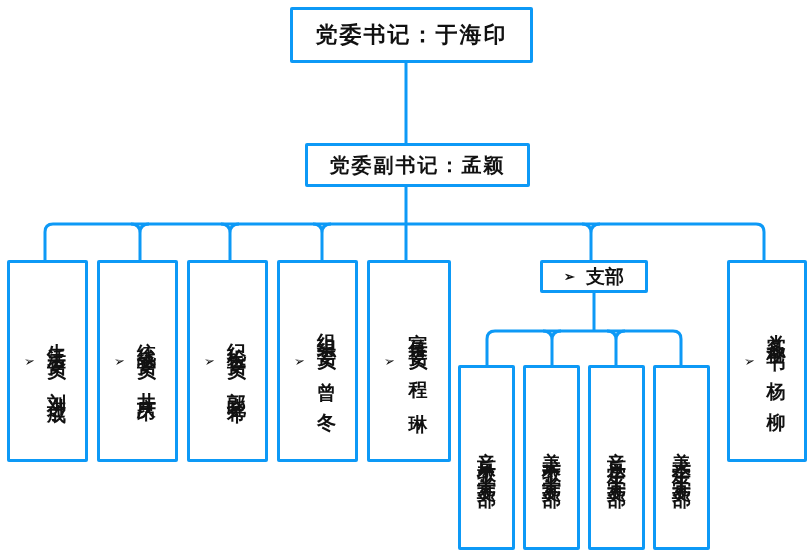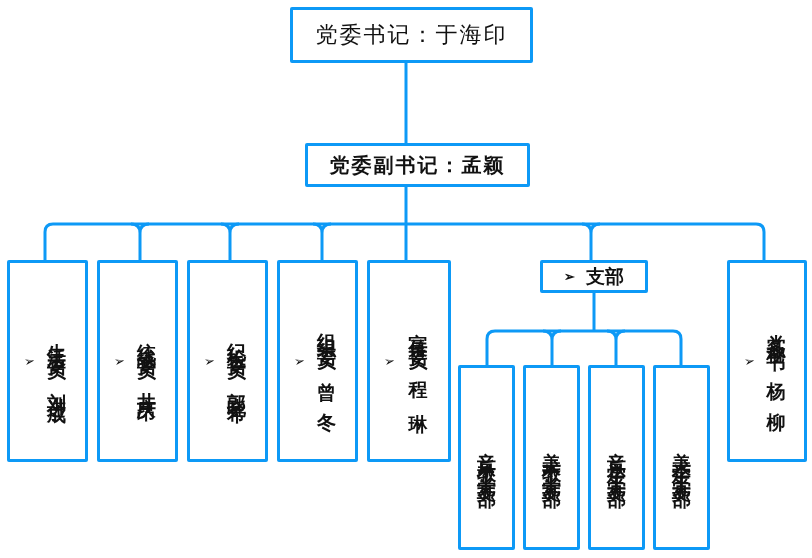--- a/index.html
+++ b/index.html
@@ -17,21 +17,21 @@
   #wires path { fill: none; stroke-width: 3; }
 
   .node {
     position: absolute;
     box-sizing: border-box;
     border: 3px solid #0d99f6;
     border-radius: 2px;
     background: #ffffff;
   }
   .h-node { display: flex; align-items: center; justify-content: center; }
-  .root-node  { left: 290px; top: 7px;   width: 243px; height: 56px; font-size: 22px; font-weight: 400; letter-spacing: 2px; }
+  .root-node  { left: 290px; top: 7px;   width: 243px; height: 56px; font-size: 22px; font-weight: 700; letter-spacing: 2px; }
   .deputy-node{ left: 305px; top: 143px; width: 225px; height: 44px; font-size: 20px; font-weight: 700; letter-spacing: 2px; }
 
   .branch-node { left: 540px; top: 260px; width: 108px; height: 33px; display: flex; align-items: center; justify-content: center; gap: 11px; font-size: 19px; font-weight: 600; }
 
   .v-node { top: 260px; width: 81px; height: 202px; }
   .m1 { left: 7px; }
   .m2 { left: 97px; }
   .m3 { left: 187px; }
   .m4 { left: 277px; }
   .m5 { left: 367px; width: 84px; }

